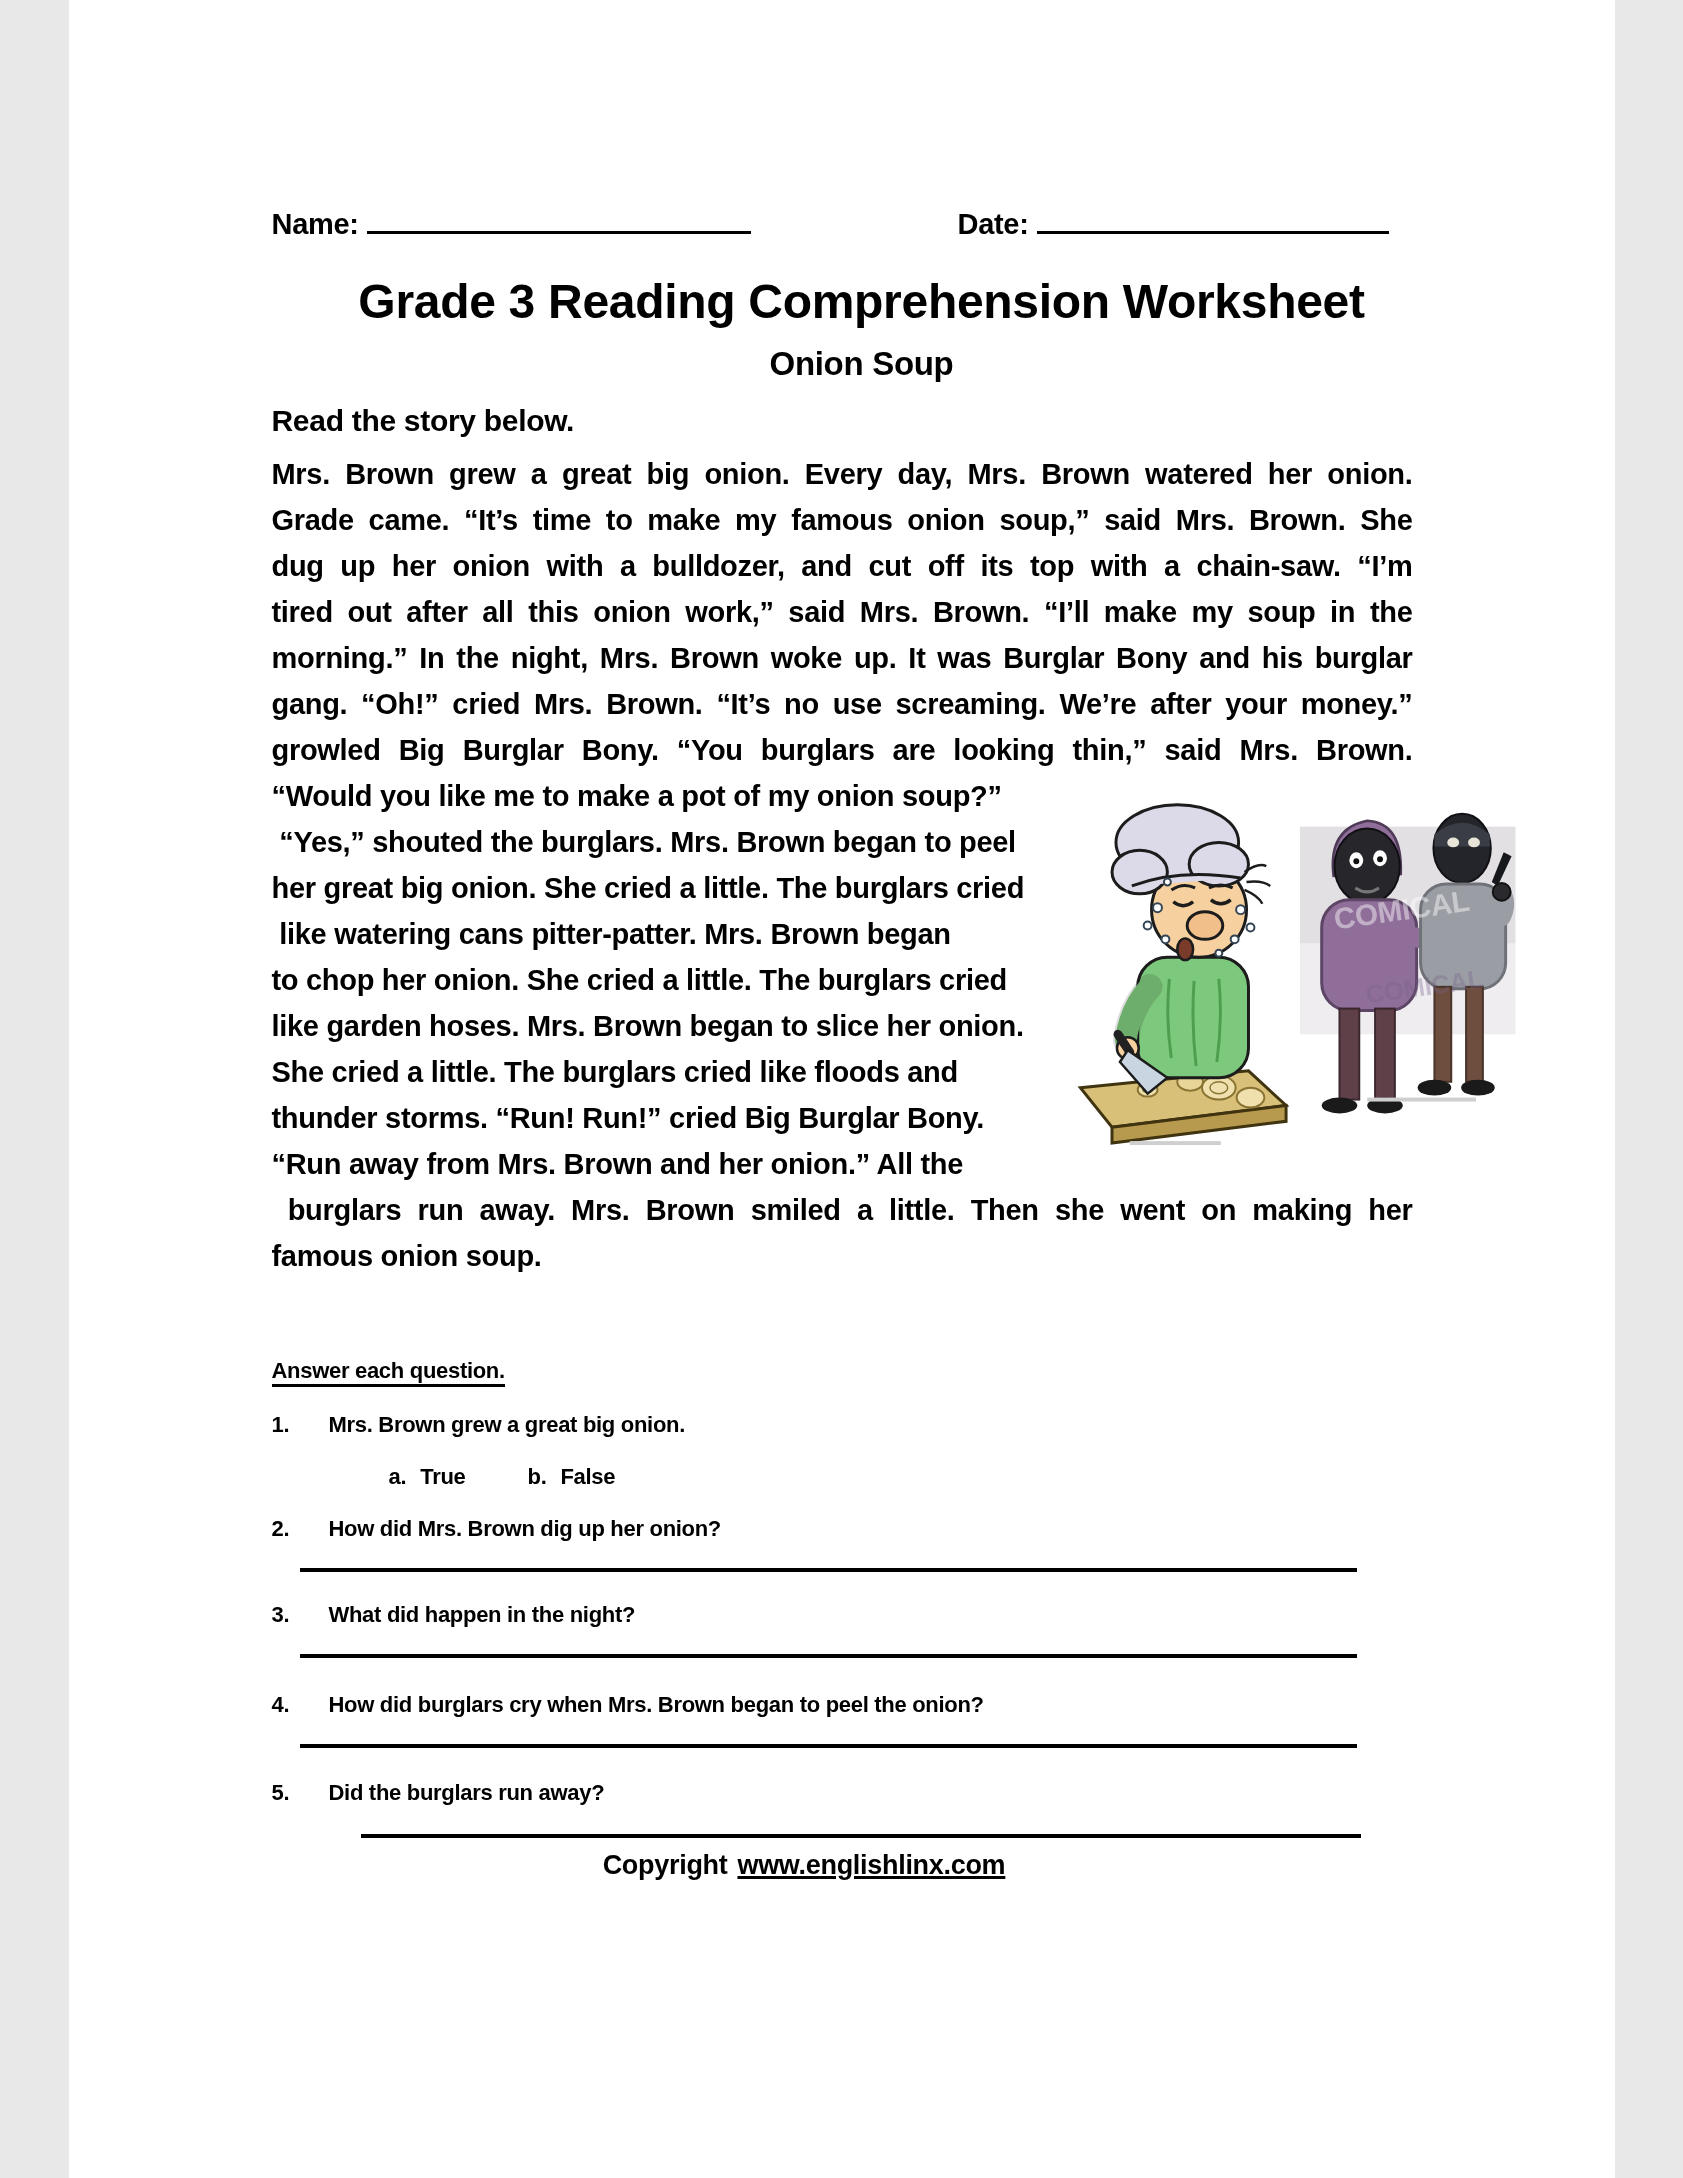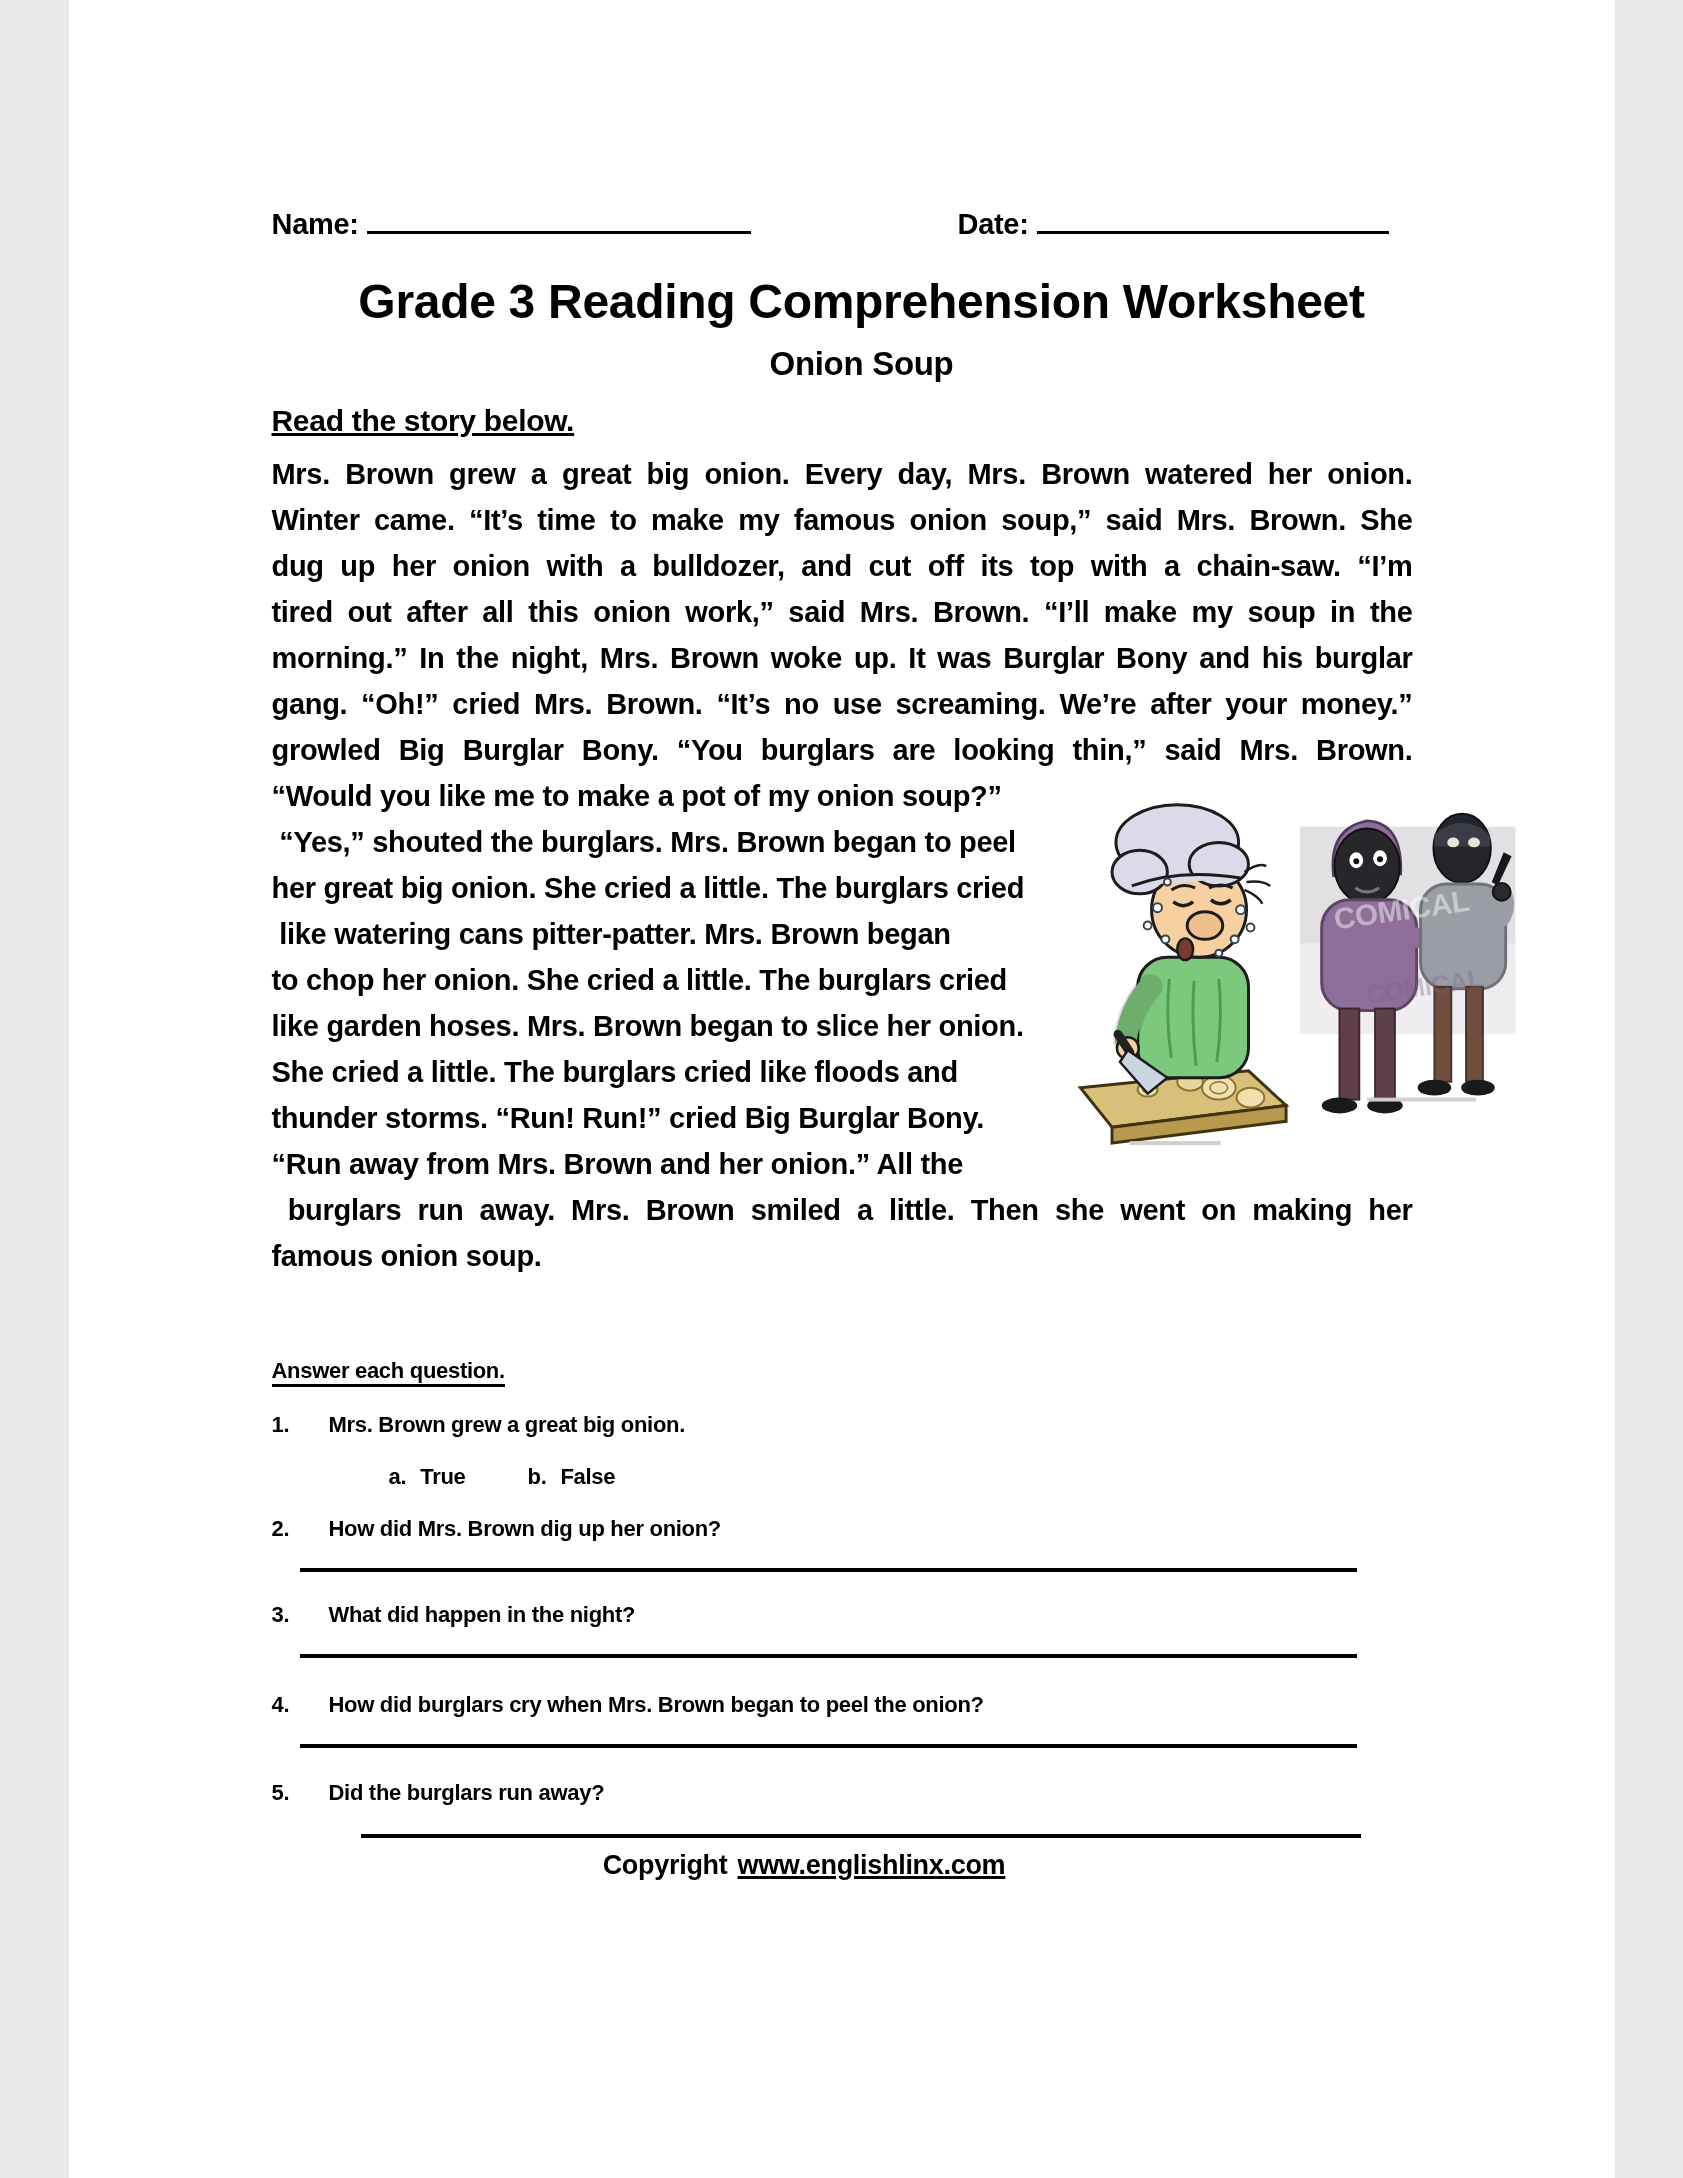--- a/index.html
+++ b/index.html
@@ -28,21 +28,21 @@
   .title{
     margin:36px 0 0 0;text-align:center;
     font-size:48px;line-height:48px;font-weight:bold;
   }
   .subtitle{
     margin:18px 0 0 0;text-align:center;
     font-size:33px;line-height:40px;font-weight:bold;
   }
   .instruction{
     margin:15px 202px 8px 163px;
-    font-size:30px;line-height:44px;text-decoration:underline;
+    font-size:30px;line-height:44px;
   }
   
   .story{margin:2px 202px 0 163px;font-size:29px;}
   .story .line{
     line-height:46px;white-space:pre-wrap;
   }
   .story .line.stretch{
     text-align:justify;text-align-last:justify;
   }
   .illustration{
@@ -92,21 +92,21 @@
     </div>
   </div>
 
   <h1 class="title">Grade 3 Reading Comprehension Worksheet</h1>
   <h2 class="subtitle">Onion Soup</h2>
 
   <div class="instruction">Read the story below.</div>
 
   <div class="story">
     <div class="line stretch">Mrs. Brown grew a great big onion. Every day, Mrs. Brown watered her onion.</div>
-    <div class="line stretch">Winter came. “It’s time to make my famous onion soup,” said Mrs. Brown. She</div>
+    <div class="line stretch">Grade came. “It’s time to make my famous onion soup,” said Mrs. Brown. She</div>
     <div class="line stretch">dug up her onion with a bulldozer, and cut off its top with a chain-saw. “I’m</div>
     <div class="line stretch">tired out after all this onion work,” said Mrs. Brown. “I’ll make my soup in the</div>
     <div class="line stretch">morning.” In the night, Mrs. Brown woke up. It was Burglar Bony and his burglar</div>
     <div class="line stretch">gang. “Oh!” cried Mrs. Brown. “It’s no use screaming. We’re after your money.”</div>
     <div class="line stretch">growled Big Burglar Bony. “You burglars are looking thin,” said Mrs. Brown.</div>
     <div class="line">“Would you like me to make a pot of my onion soup?”</div>
 
     <div class="illustration">
       <svg width="446" height="360" viewBox="0 0 450 364" xmlns="http://www.w3.org/2000/svg">
 

